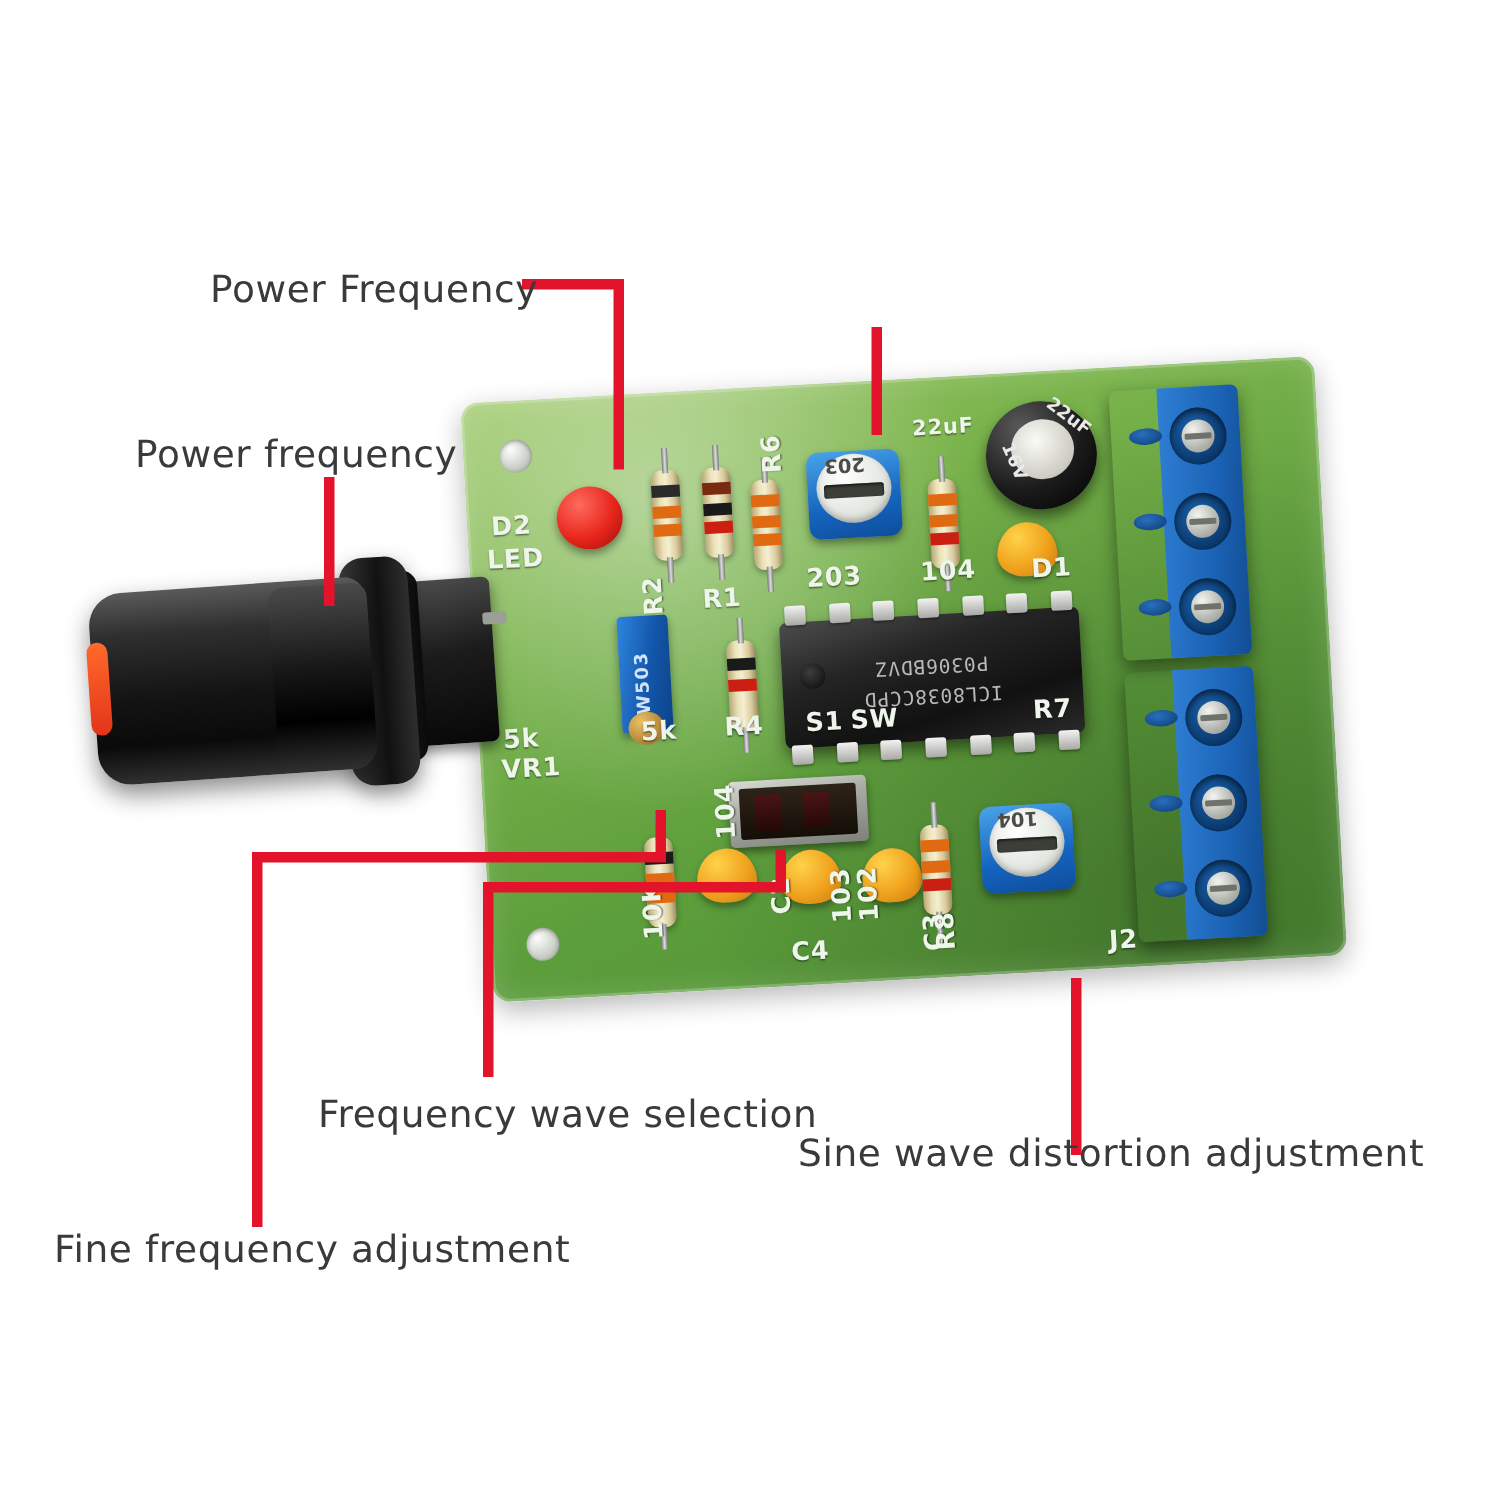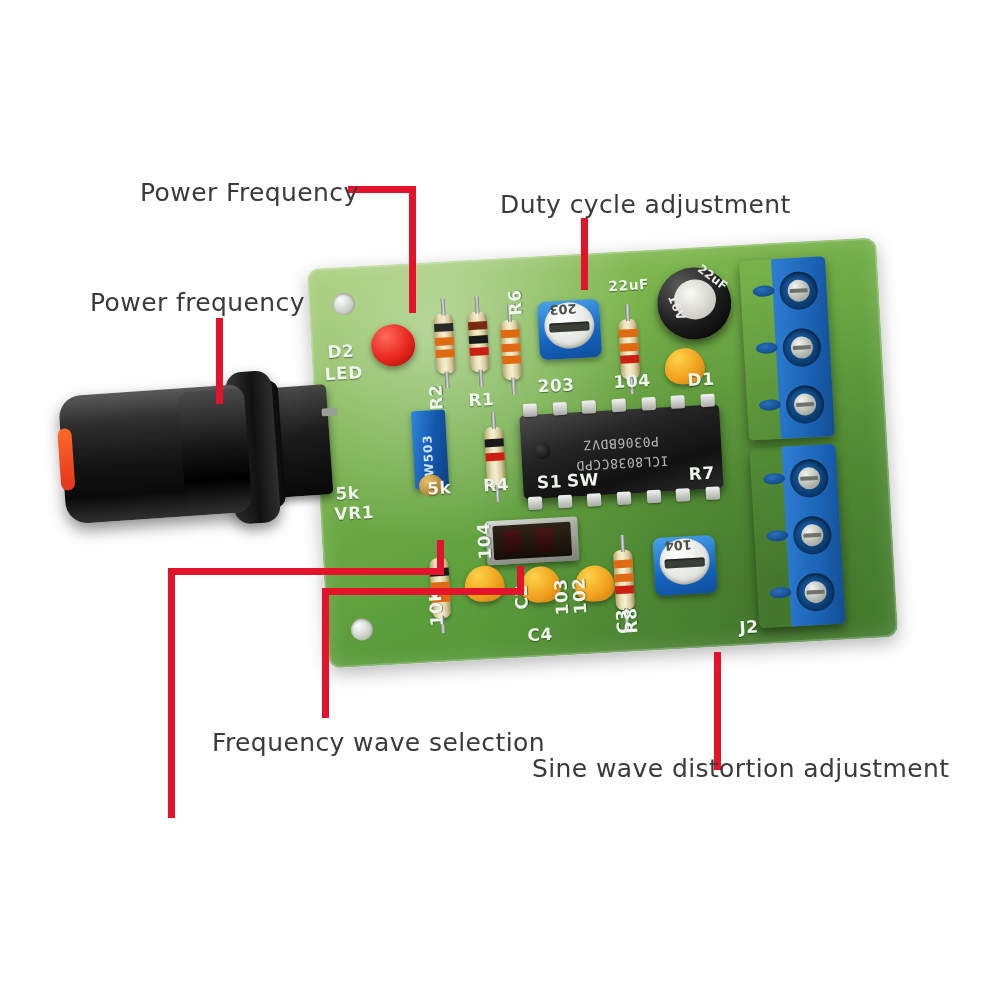--- a/index.html
+++ b/index.html
@@ -352,22 +352,22 @@
   <div class="lead v" style="left:437px;top:540px;height:34px;"></div>
 
   <div class="lead v" style="left:322px;top:588px;height:130px;"></div>
   <div class="lead h" style="left:322px;top:588px;width:202px;"></div>
   <div class="lead v" style="left:517px;top:566px;height:28px;"></div>
 
   <div class="lead v" style="left:714px;top:652px;height:118px;"></div>
 
   <div class="anno" style="left:140px;top:178px;">Power Frequency</div>
 
-  <div class="anno" style="left:500px;top:190px;">Duty cycle adjustment</div>
 
   <div class="anno" style="left:90px;top:288px;">Power frequency</div>
 
   <div class="anno" style="left:212px;top:728px;">Frequency wave selection</div>
 
   <div class="anno" style="left:532px;top:754px;">Sine wave distortion adjustment</div>
 
+  <div class="anno" style="left:36px;top:818px;">Fine frequency adjustment</div>
 
 </div>
 
 </body></html>

